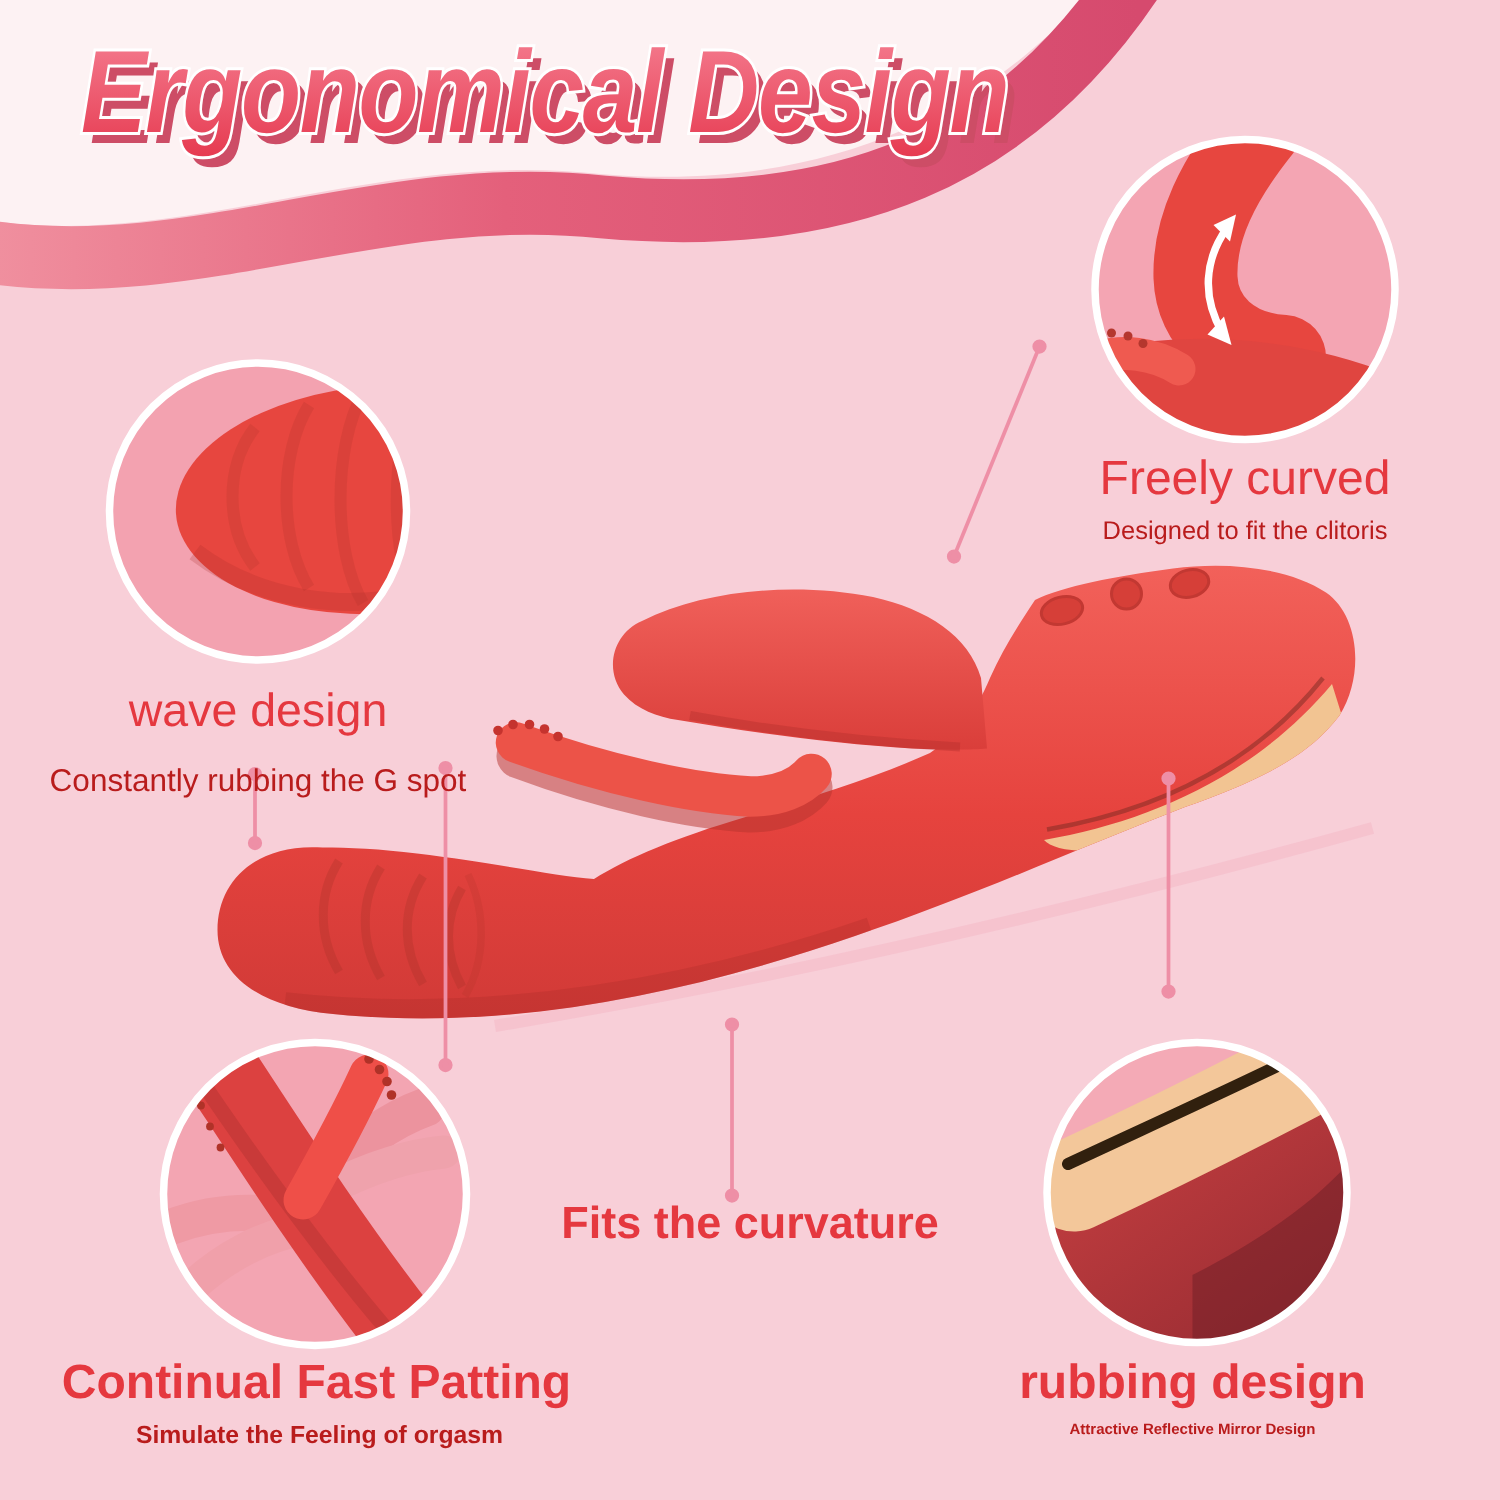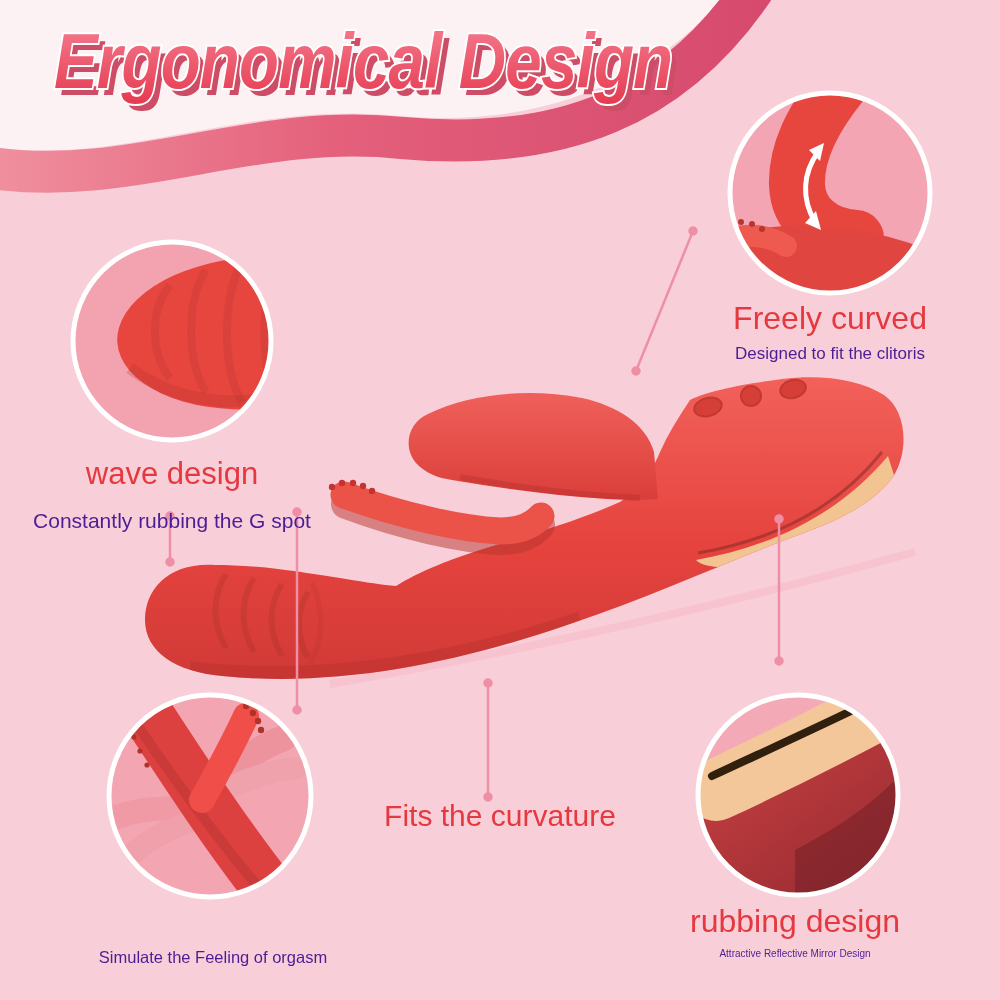--- a/index.html
+++ b/index.html
@@ -1,21 +1,21 @@
 <!DOCTYPE html>
 <html><head>
 <meta charset="utf-8">
 <style>
   html,body{margin:0;padding:0;}
   .page{position:relative;width:1000px;height:1000px;overflow:hidden;background:#f8cfd8;font-family:"Liberation Sans",sans-serif;}
   .gfx{position:absolute;left:0;top:0;}
   .label{position:absolute;text-align:center;line-height:1.15;}
   .h{color:#e5383f;text-align:center;}
-  .sub{color:#4c1d95;}
-  .bold{font-weight:normal;}
+  .sub{color:#b91c1c;}
+  .bold{font-weight:bold;}
 </style>
 </head>
 <body>
 
 <div class="page">
 <svg class="gfx" width="1000" height="1000" viewBox="0 0 1000 1000">
   <defs>
     <linearGradient id="ribbonGrad" x1="0" y1="0" x2="1" y2="0">
       <stop offset="0" stop-color="#f0909f"></stop>
       <stop offset="0.45" stop-color="#e4607b"></stop>
@@ -190,20 +190,21 @@
         <circle cx="779" cy="661" r="3.5"></circle>
   </g>
 </svg>
 
 <div class="label h" style="left:700px;top:300px;width:260px;font-size:32px;">Freely curved</div>
 <div class="label sub" style="left:690px;top:344px;width:280px;font-size:17px;">Designed to fit the clitoris</div>
 
 <div class="label h" style="left:42px;top:456px;width:260px;font-size:31px;">wave design</div>
 <div class="label sub" style="left:27px;top:497px;width:290px;font-size:21px;margin-top:12px;">Constantly rubbing the G spot</div>
 
+<div class="label h bold" style="left:16px;top:903px;width:390px;font-size:32px;">Continual Fast Patting</div>
 <div class="label sub bold" style="left:63px;top:948px;width:300px;font-size:16.5px;">Simulate the Feeling of orgasm</div>
 
 <div class="label h bold" style="left:665px;top:903px;width:260px;font-size:32px;">rubbing design</div>
 <div class="label sub bold" style="left:655px;top:948px;width:280px;font-size:10px;">Attractive Reflective Mirror Design</div>
 
 <div class="label h bold" style="left:370px;top:800px;width:260px;font-size:30px;line-height:1.05;">
   <div>Fits the curvature</div>
 </div>
 </div>
 

